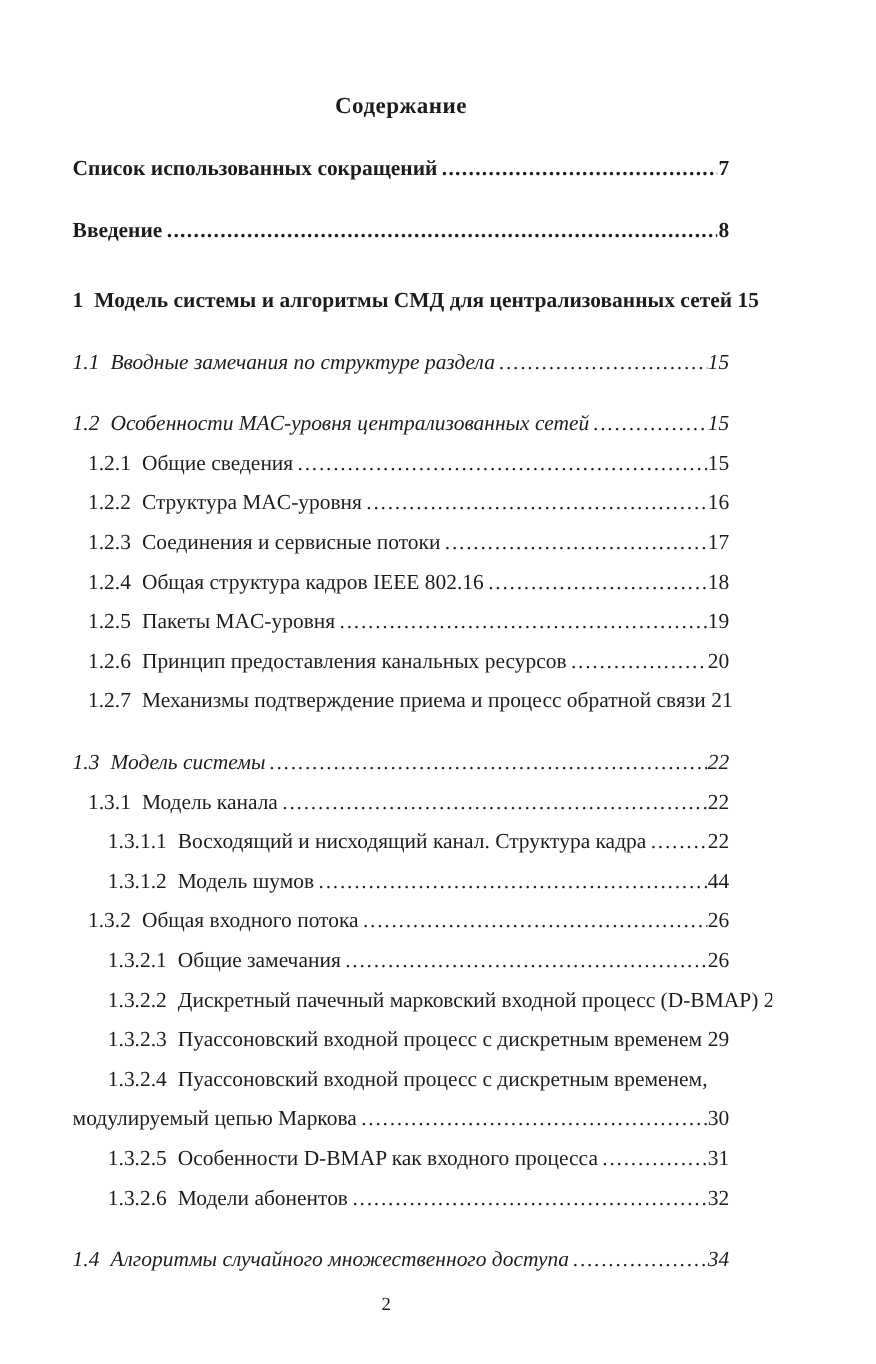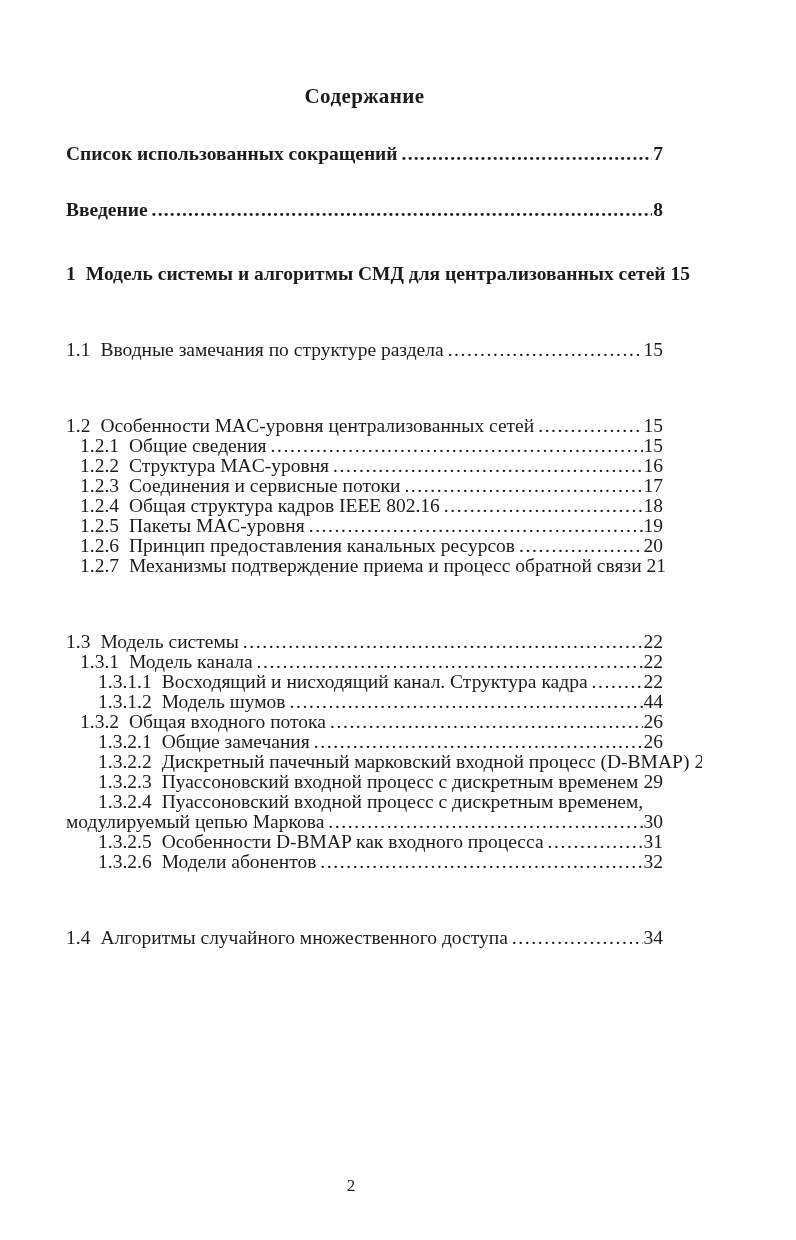--- a/index.html
+++ b/index.html
@@ -21,22 +21,23 @@
     line-height: 24px;
     margin: 0 0 6px 0;
     letter-spacing: 0.4px;
   }
   .toc { display: block; text-align: right; }
   .row {
     display: flex;
     align-items: baseline;
     font-size: 19.5px;
     line-height: 20px;
-  }
-  .row.group   { margin-top: 56px; }
+    margin-top: 16px;
+  }
+  .row.group   { margin-top: 36px; font-style: italic; }
   .row.bold-entry { margin-top: 36px; font-weight: bold; }
   .row.chapter { margin-top: 44px; font-weight: bold; }
   .row.lvl2 { padding-left: 14px; }
   .row.lvl3 { padding-left: 32px; }
   .num   { white-space: nowrap; margin-right: 10px; }
   .label { white-space: nowrap; }
   .dots {
     flex: 1 1 auto;
     overflow: hidden;
     white-space: nowrap;

